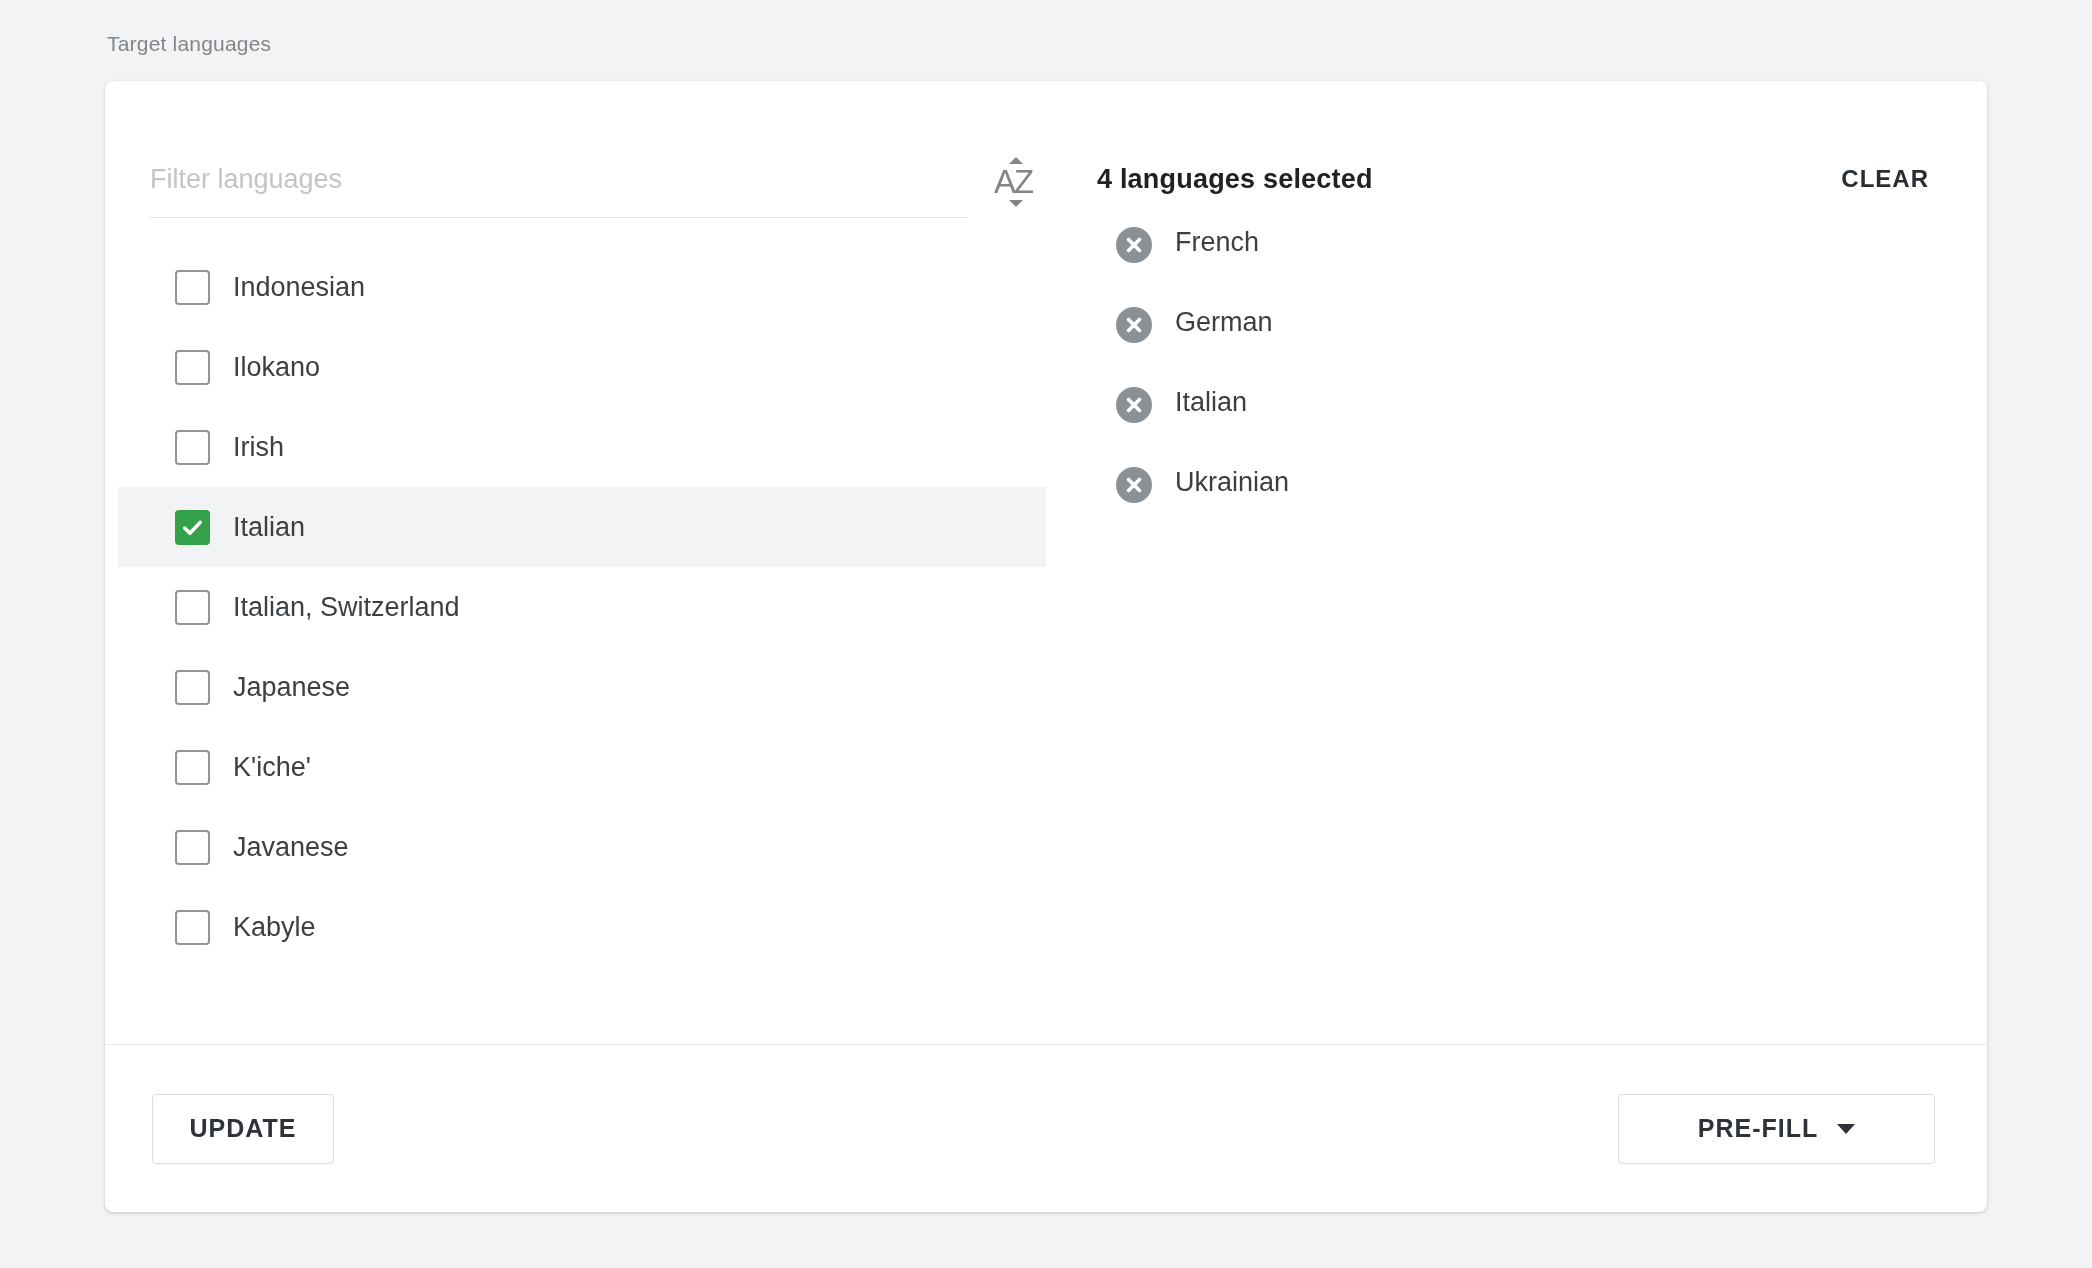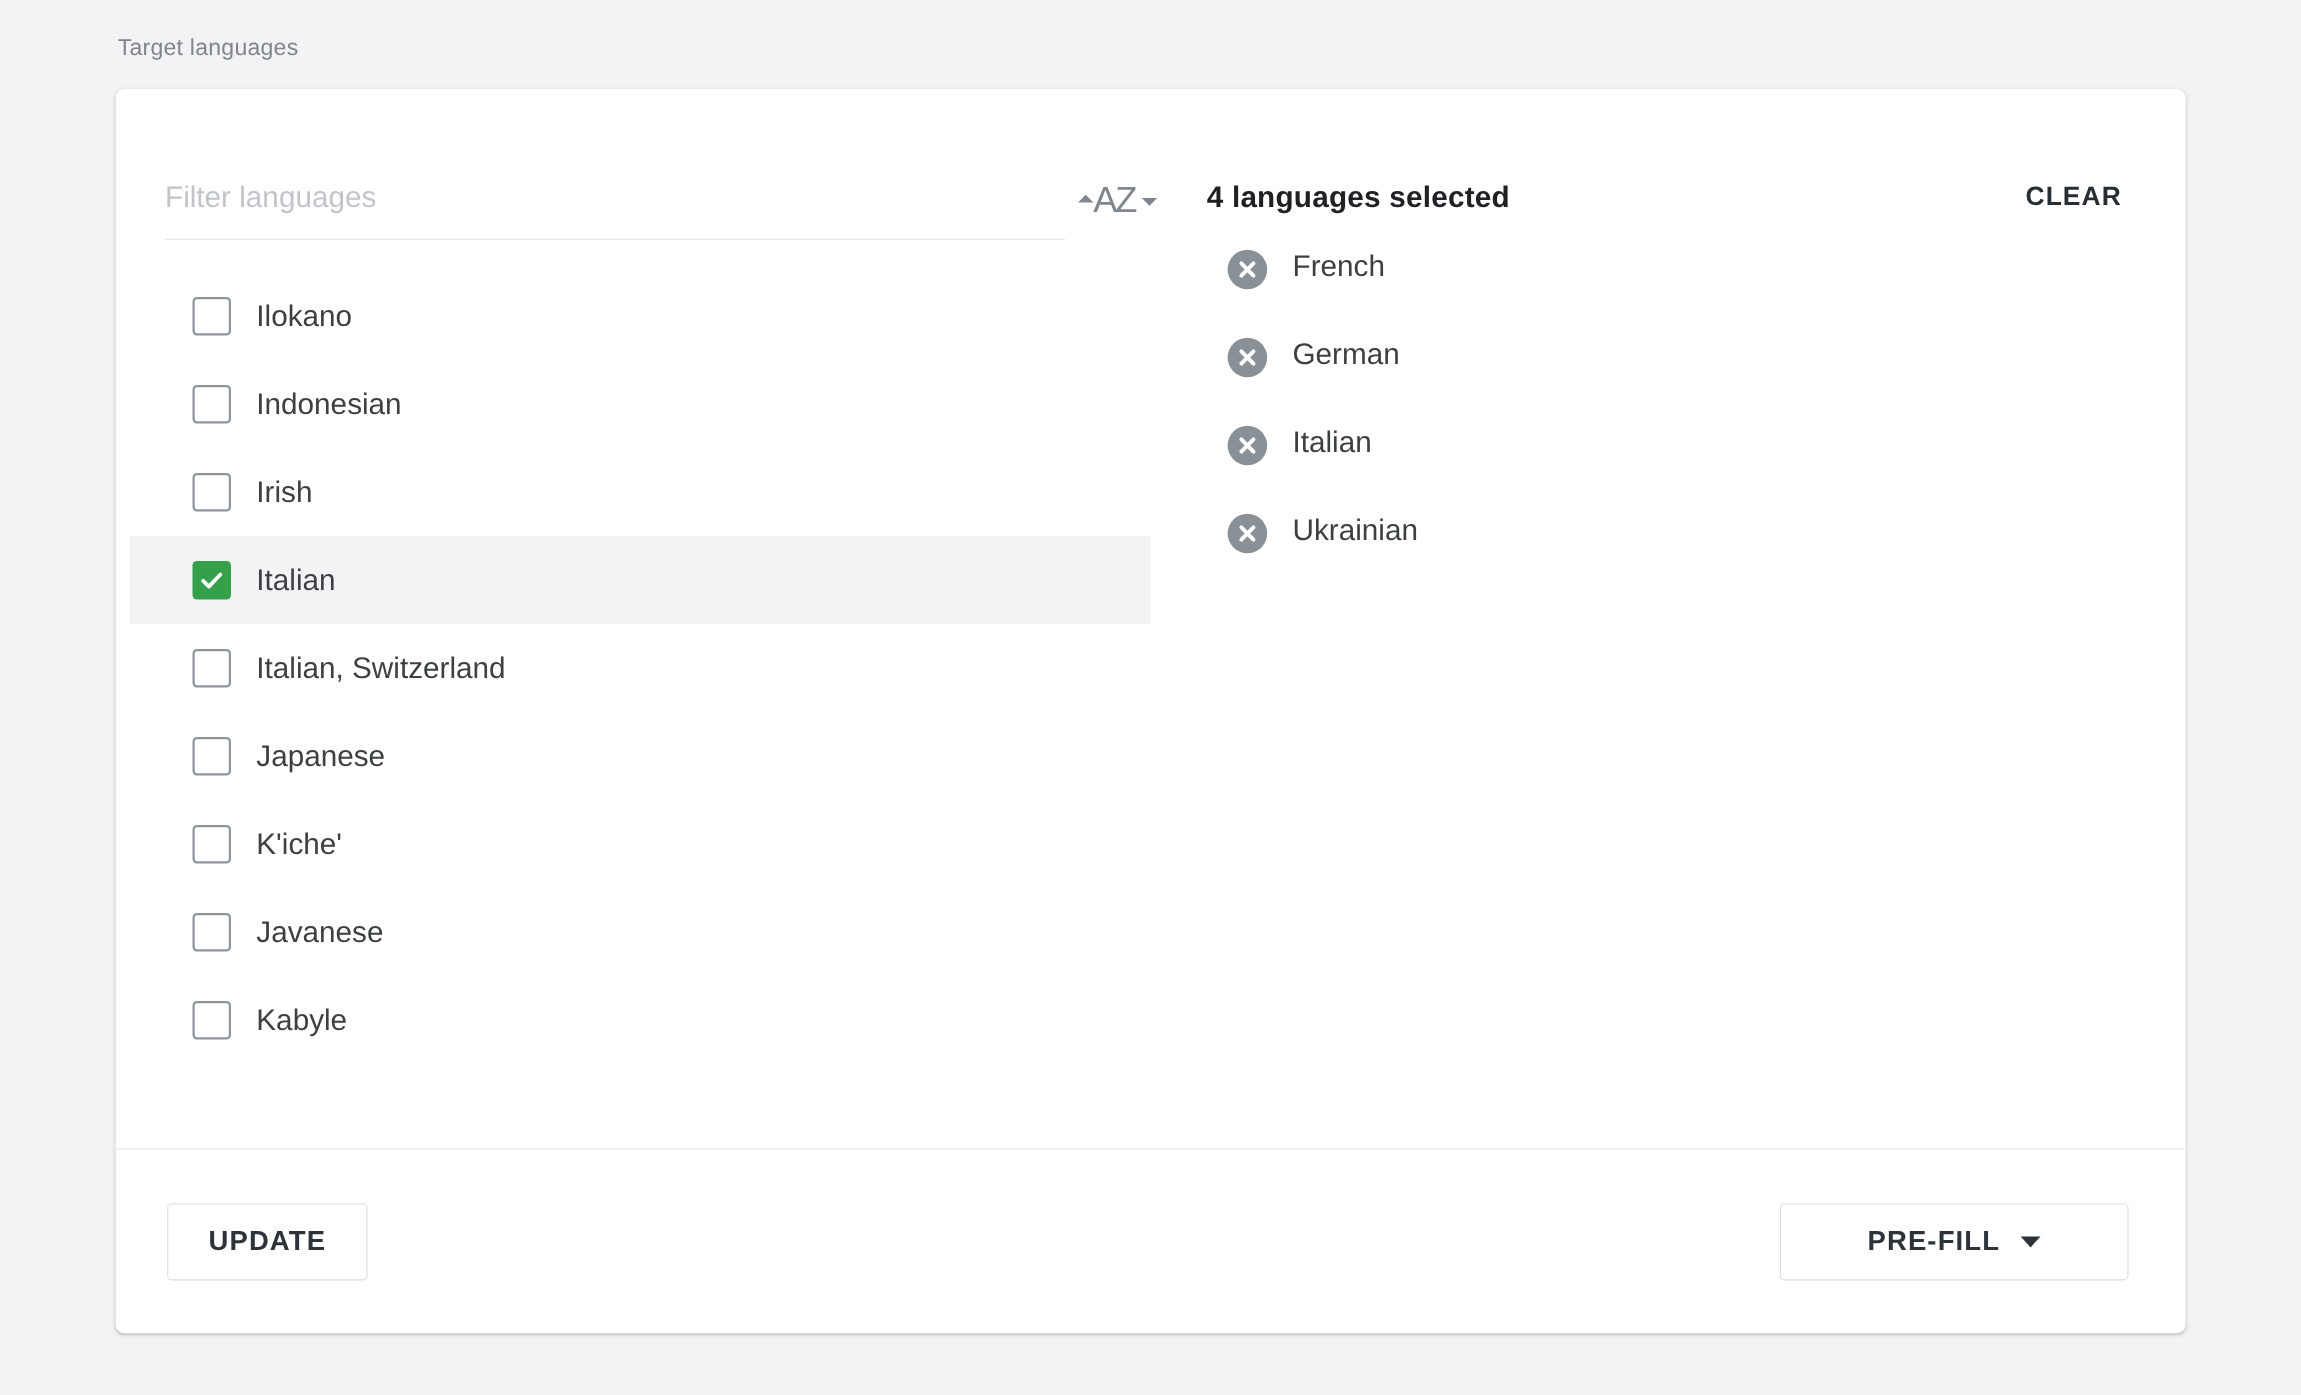--- a/index.html
+++ b/index.html
@@ -44,21 +44,21 @@
     font-size: 27px;
     color: #3c4043;
     padding: 0; margin: 0;
     background: transparent;
   }
   .filter-field input::placeholder { color: #c1c5c9; opacity: 1; }
   .sort-icon {
     position: absolute;
     left: 864px; top: 72px;
     width: 62px; height: 58px;
-    display: flex; flex-direction: row;
+    display: flex; flex-direction: column;
     align-items: center; justify-content: center;
     cursor: pointer;
   }
   .sort-icon .letters {
     font-size: 33px; line-height: 30px;
     color: #80868b;
     letter-spacing: -2px;
     font-weight: 400;
   }
   .tri-up, .tri-down {
@@ -189,28 +189,28 @@
       <div class="tri-up"></div>
       <div class="letters">AZ</div>
       <div class="tri-down"></div>
     </div>
 
     <div class="lang-list">
   <div class="lang-row">
     <span class="checkbox">
       
     </span>
+    <span class="lang-label">Indonesian</span>
+  </div>
+
+  <div class="lang-row">
+    <span class="checkbox">
+      
+    </span>
     <span class="lang-label">Ilokano</span>
-  </div>
-
-  <div class="lang-row">
-    <span class="checkbox">
-      
-    </span>
-    <span class="lang-label">Indonesian</span>
   </div>
 
 
   <div class="lang-row">
     <span class="checkbox">
       
     </span>
     <span class="lang-label">Irish</span>
   </div>
 

